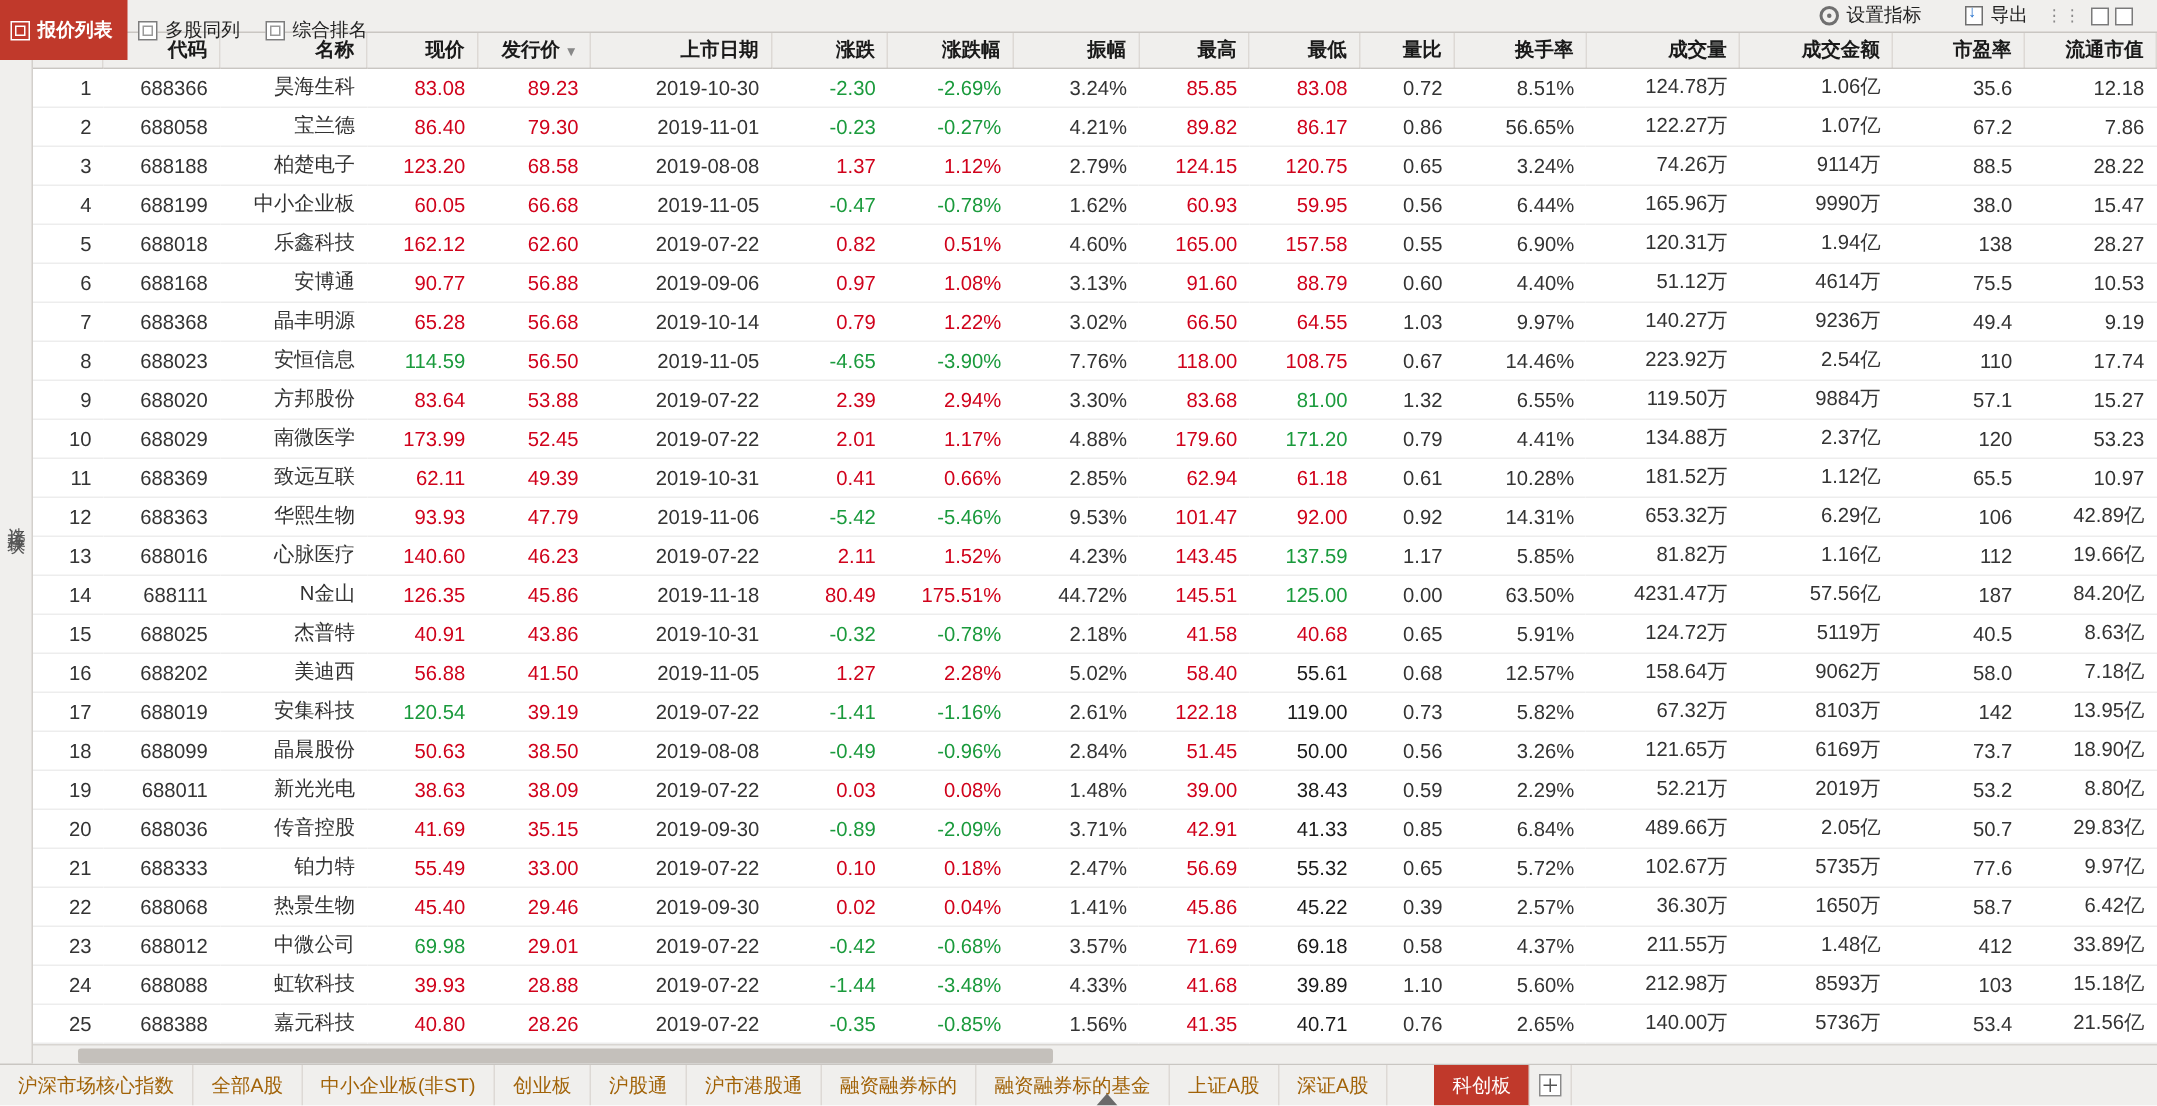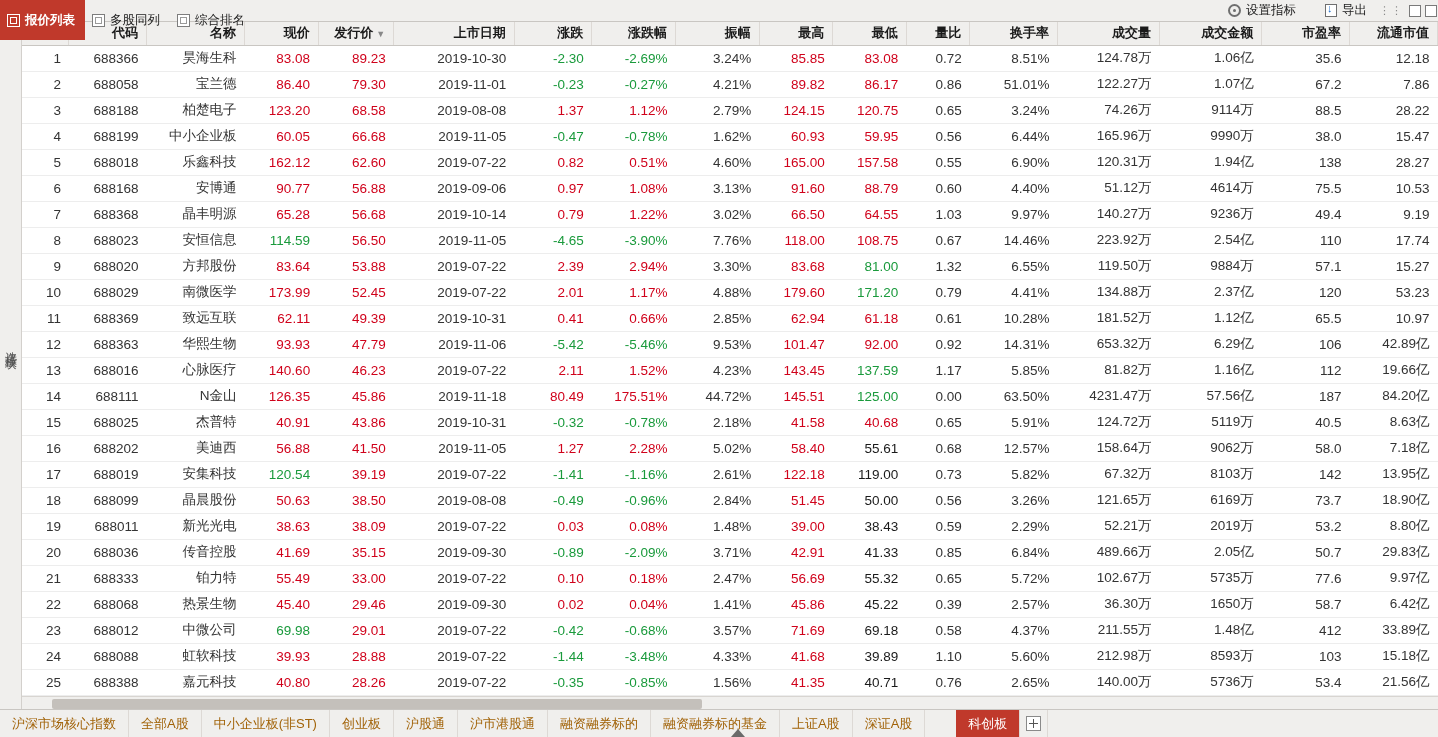--- a/index.html
+++ b/index.html
@@ -48,21 +48,21 @@
   .tab.active .tab-ico { border-color: #ffffff; background: #c0392b; }
   .tab-ico::before {
     content: "";
     position: absolute; left: 2px; top: 2px; right: 2px; bottom: 2px;
     border: 1px solid #9a9a9a;
   }
   .tab.active .tab-ico::before { border-color:#ffffff; }
   .topbar-right {
     margin-left: auto;
     display: flex; align-items: center; gap: 2px;
-    padding-right: 1px;
+    padding-right: 16px;
     text-align: right;
   }
   .tb-btn {
     display: flex; align-items: center; gap: 5px;
     padding: 0 8px; height: 22px; color: #222; white-space: nowrap;
   }
   .sep-v { width: 1px; background: #c9c6c2; margin: 3px 4px; }
   .gear {
     width: 13px; height: 13px; border-radius: 50%;
     border: 2px solid #6f6f6f;
@@ -292,21 +292,21 @@
               <td class="l flat">宝兰德</td>
               <td class="up">86.40</td>
               <td class="up">79.30</td>
               <td class="flat">2019-11-01</td>
               <td class="down">-0.23</td>
               <td class="down">-0.27%</td>
               <td class="flat">4.21%</td>
               <td class="up">89.82</td>
               <td class="up">86.17</td>
               <td class="flat">0.86</td>
-              <td class="flat">51.01%</td>
+              <td class="flat">56.65%</td>
               <td class="flat">122.27万</td>
               <td class="flat">1.07亿</td>
               <td class="flat">67.2</td>
               <td class="flat">7.86</td>
             </tr>
             <tr>
               <td class="c flat">3</td>
               <td class="l flat">688188</td>
               <td class="l flat">柏楚电子</td>
               <td class="up">123.20</td>

